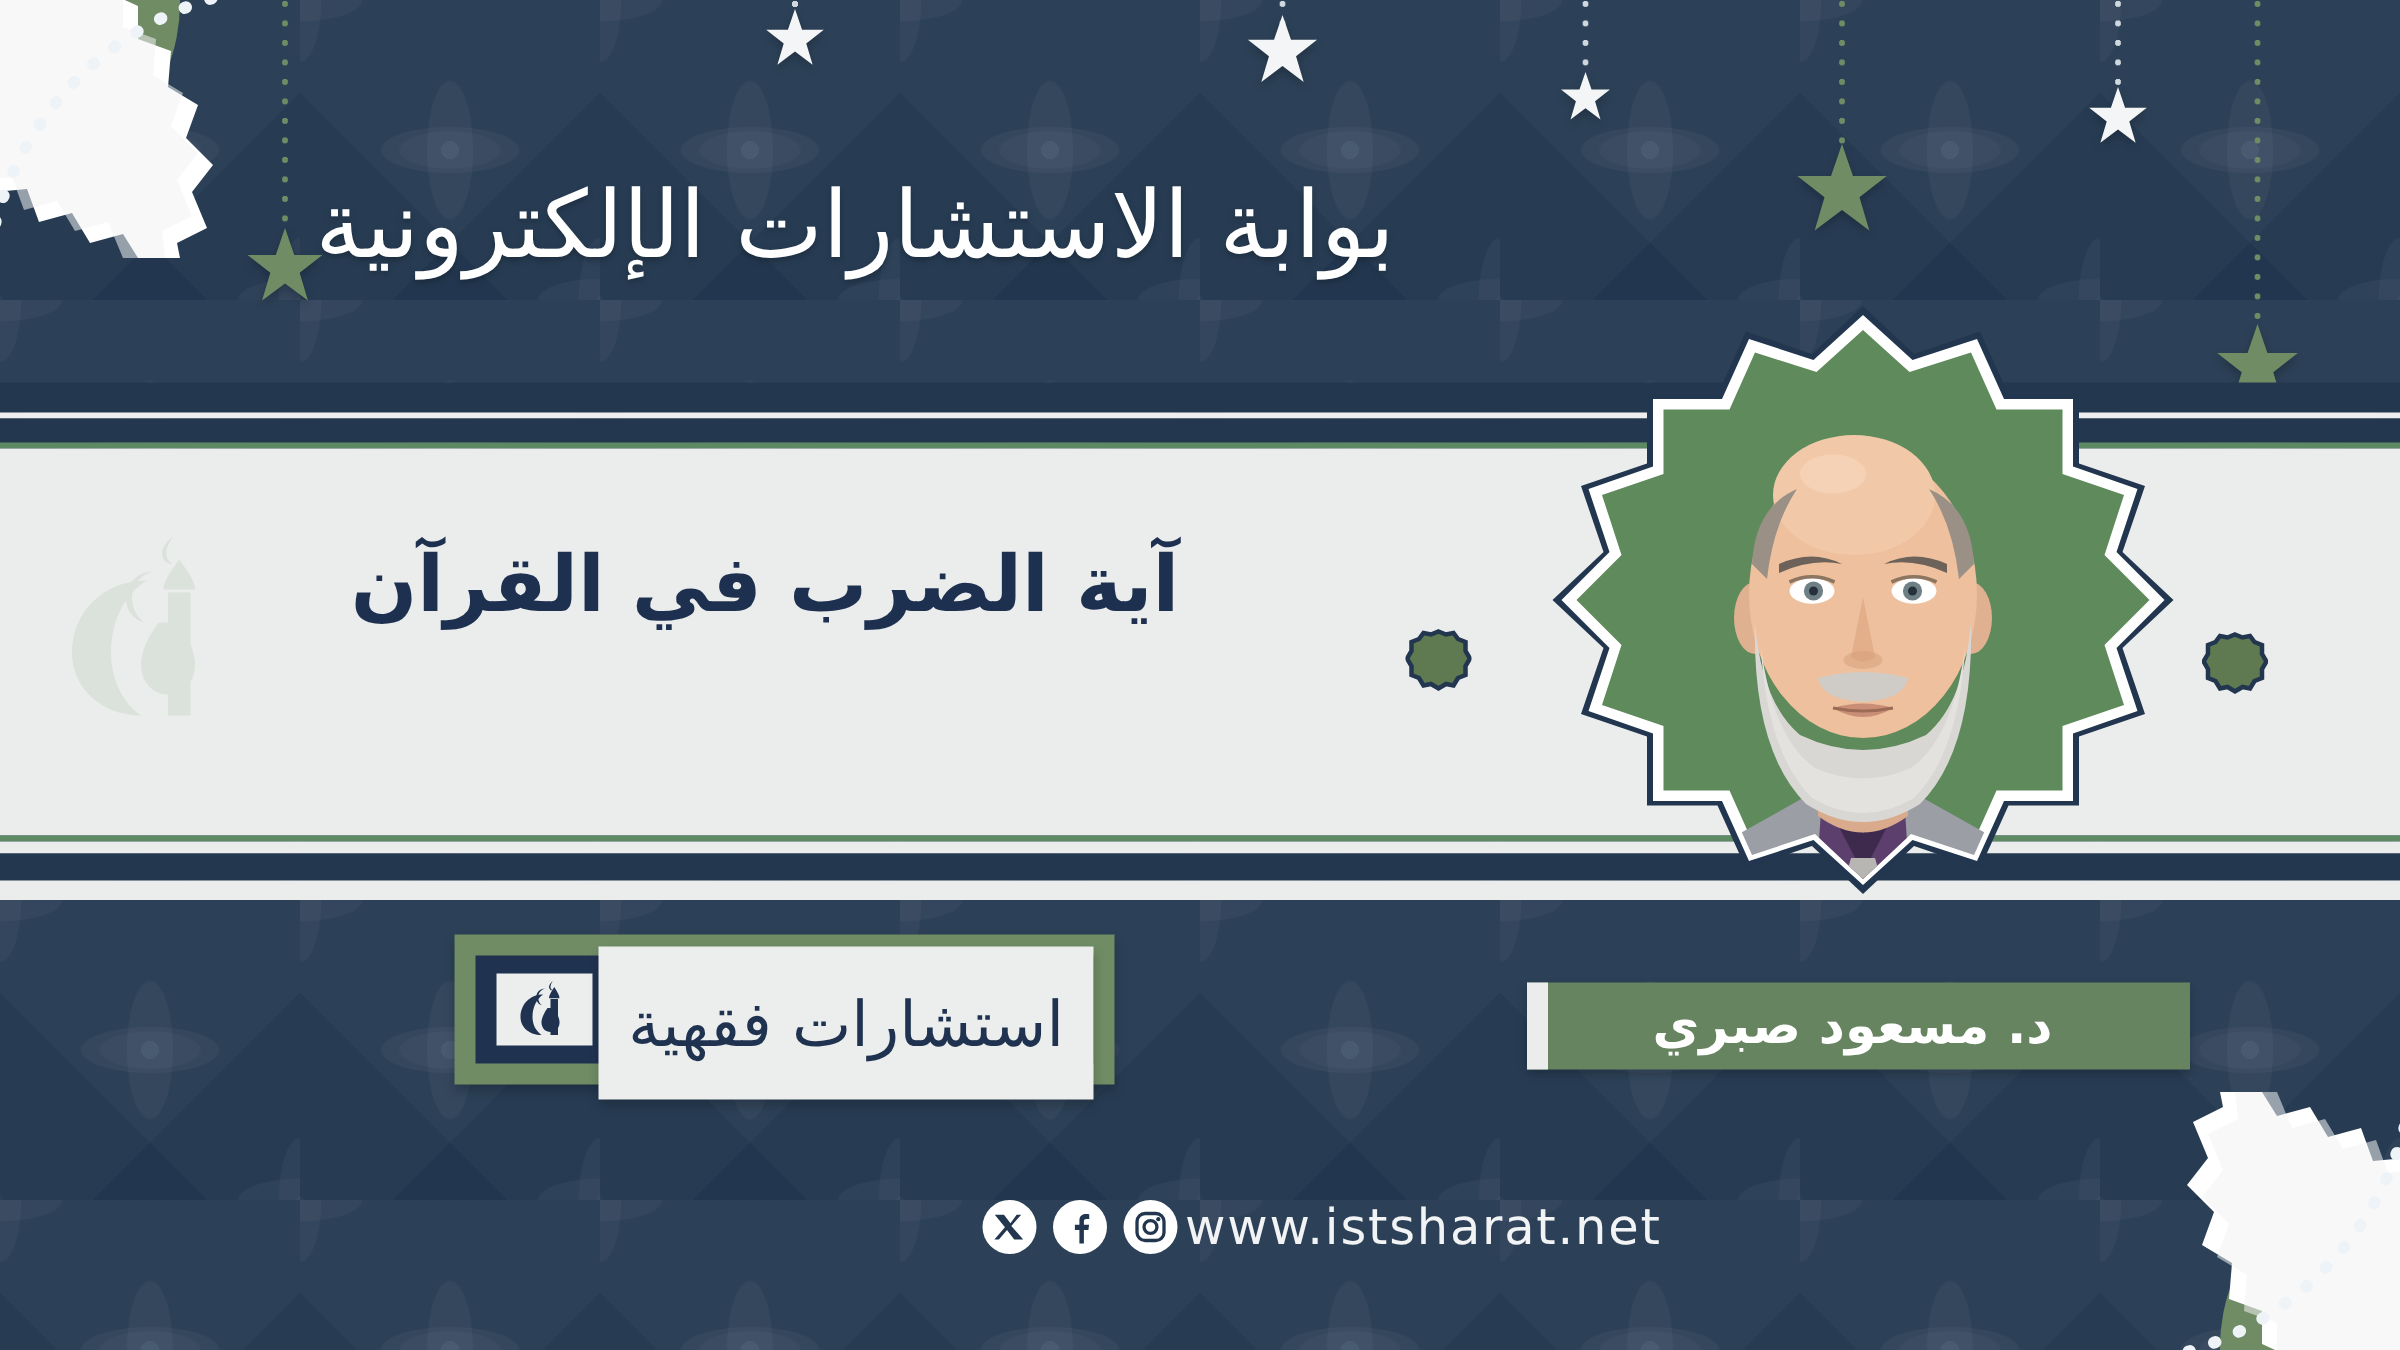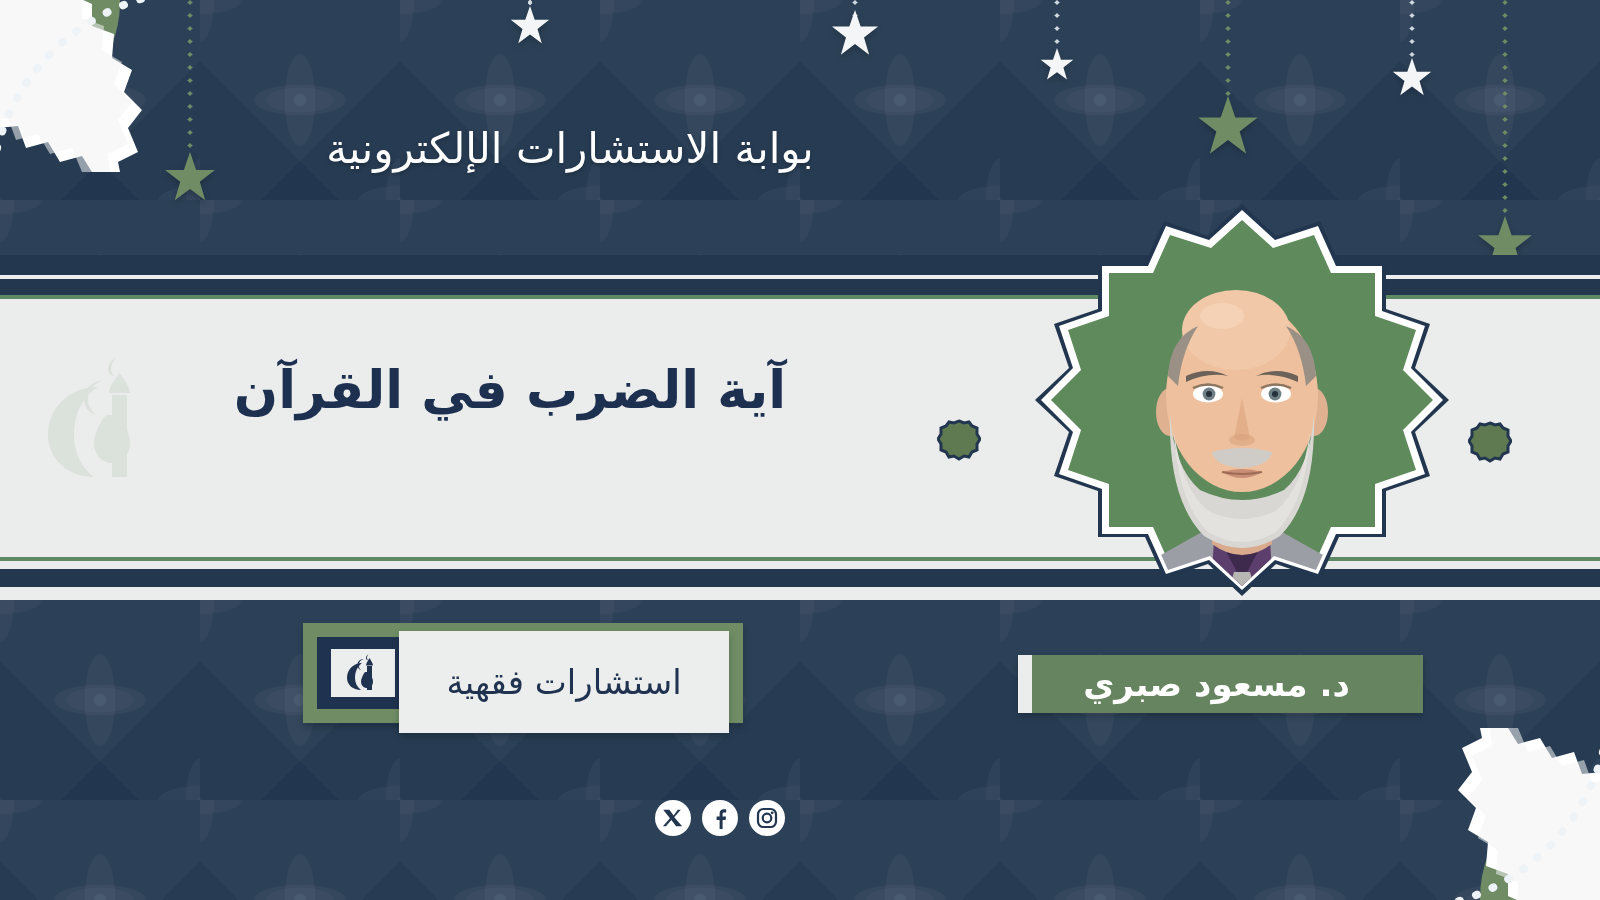--- a/index.html
+++ b/index.html
@@ -96,21 +96,21 @@
 
   
   .header-calli {
     position:absolute; top:62px; left:200px;
     width:740px; height:175px;
     display:flex; align-items:center; justify-content:center;
   }
   .header-calli .calli-txt {
     color:#ffffff;
     font-family:"DejaVu Sans", sans-serif;
-    font-size:42px;
+    font-size:62px;
     font-weight:400;
     letter-spacing:-1px;
     line-height:1.35;
     text-align:center;
     white-space:nowrap;
     text-shadow:0 2px 4px rgba(0,0,0,.25);
   }
 
   
   .main-title {
@@ -125,21 +125,21 @@
     letter-spacing:0px;
   }
 
   
   .portrait-wrap { position:absolute; left:1022px; top:200px; width:440px; height:450px; }
   .rosette-frame { position:absolute; inset:0; }
 
   
   .author-badge {
     position:absolute; left:1018px; top:655px;
-    width:405px; height:58px;
+    width:442px; height:58px;
     background:#66845f;
     display:flex; align-items:center; justify-content:center;
     box-shadow:0 3px 6px rgba(0,0,0,.22);
   }
   .author-badge .bar {
     position:absolute; left:0; top:0; bottom:0; width:14px;
     background:#ebecec;
   }
   .author-badge .name {
     color:#ffffff;
@@ -160,21 +160,21 @@
   }
   .cat-white {
     position:absolute; left:96px; top:8px;
     width:330px; height:102px;
     background:#eceded;
     display:flex; align-items:center; justify-content:center;
     box-shadow:0 4px 7px rgba(0,0,0,.2);
   }
   .cat-white .calli2 {
     color:#1f3350;
-    font-size:34px;
+    font-size:42px;
     font-weight:400;
     white-space:nowrap;
     letter-spacing:-1px;
   }
 
   
   .footer-logo {
     position:absolute; left:478px; top:775px;
     width:150px; height:80px;
     display:flex; align-items:center; justify-content:center;
@@ -475,14 +475,15 @@
                  C17.85 3.4 16.9 3.3 15.8 3.3c-2.5 0-4.2 1.52-4.2 4.32V10.5H8.6V14h3v9z" fill="#22374f"></path>
       </svg>
     </div>
     <div class="soc">
       <svg width="22" height="22" viewBox="0 0 24 24">
         <path d="M17.2 3h3.3l-7.2 8.2L22 21h-6.6l-5.2-6.8L4.3 21H1l7.7-8.8L1.3 3H8l4.7 6.2z" fill="#22374f"></path>
       </svg>
     </div>
   </div>
 
+  <div class="site-url">www.istsharat.net</div>
 
 </div>
 
 </body></html>

